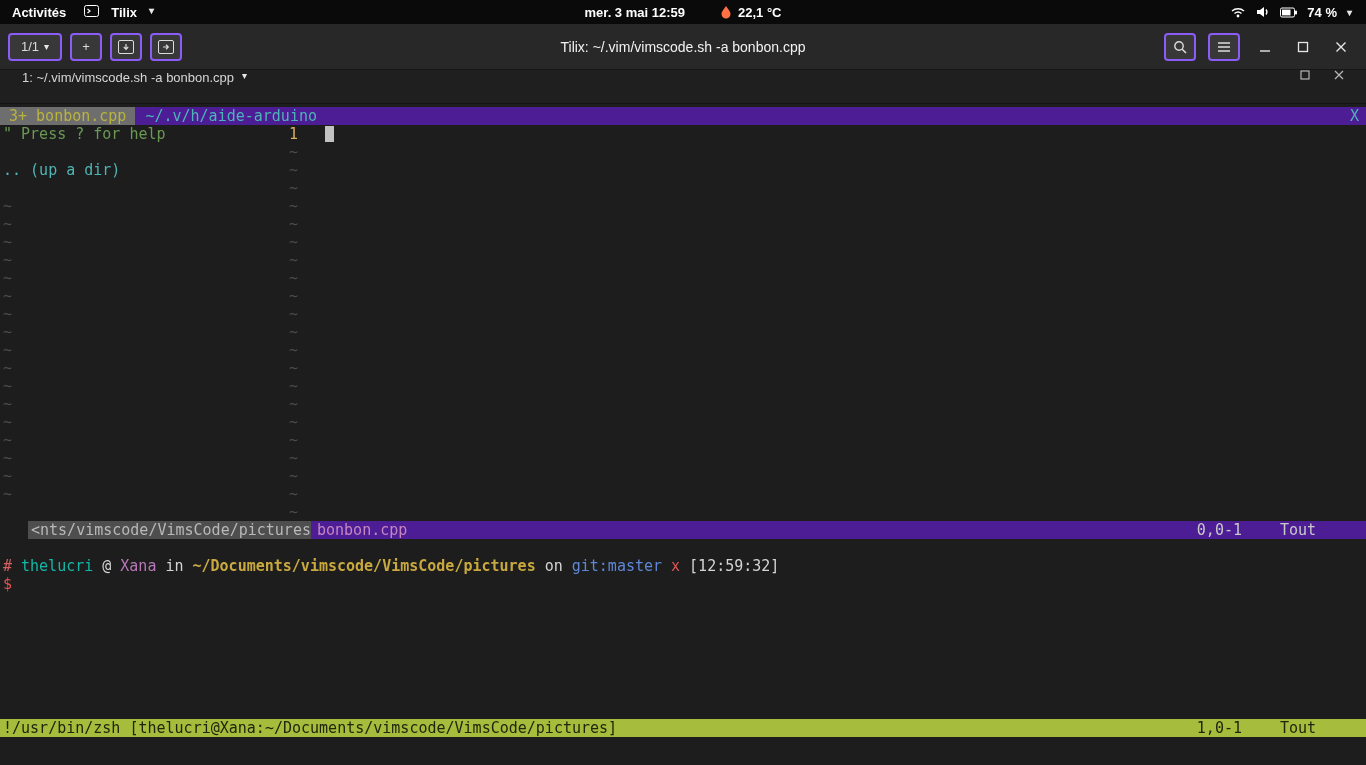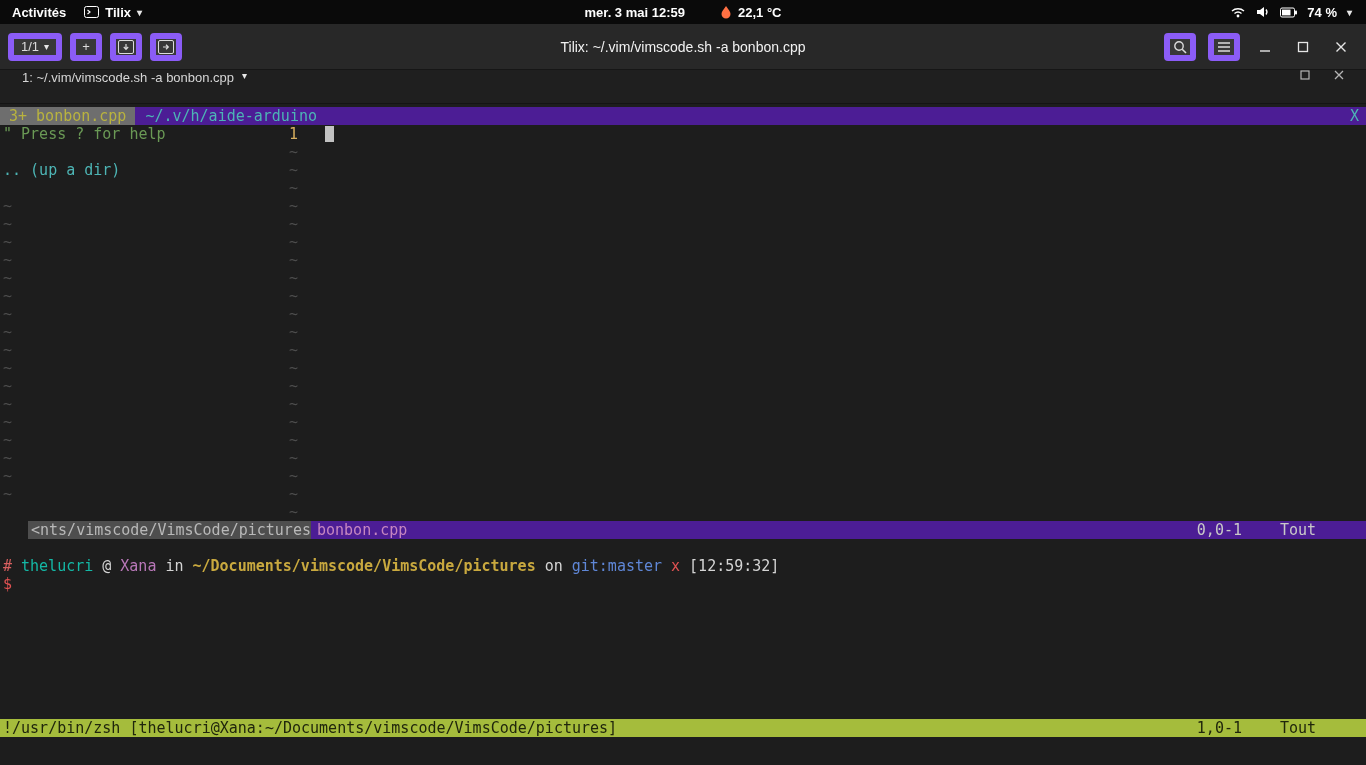--- a/index.html
+++ b/index.html
@@ -3,32 +3,32 @@
 <meta charset="utf-8">
 <style>
   * { margin:0; padding:0; box-sizing:border-box; }
   html,body { width:1366px; height:765px; overflow:hidden; background:#1d1d1d;
               font-family:"Liberation Sans", sans-serif; }
 
   
   .topbar { height:24px; background:#0a0a0a; color:#ffffff; display:flex; align-items:center;
             font-size:13px; font-weight:bold; position:relative; }
   .tb-left { display:flex; align-items:center; gap:18px; padding-left:12px; }
-  .appmenu { display:flex; align-items:center; gap:6px; }
+  .appmenu { display:flex; align-items:flex-start; gap:12px; }
   .tb-center { position:absolute; left:50%; transform:translateX(-50%); display:flex;
                align-items:center; gap:36px; }
   .weather { display:flex; align-items:center; gap:6px; }
   .tb-right { margin-left:auto; display:flex; align-items:center; gap:10px; padding-right:14px; }
   .caret { font-size:10px; color:#e8e8e8; }
 
   
   .titlebar { height:46px; background:#282828; border-bottom:1px solid #161616;
               display:flex; align-items:center; position:relative; color:#ededed; }
   .tb-buttons { display:flex; align-items:center; gap:8px; padding-left:8px; }
-  .tbtn { height:28px; background:#383838; border:6px solid #8b5cf6; border-radius:4px;
+  .tbtn { height:28px; background:#383838; border:2px solid #8b5cf6; border-radius:4px;
           color:#dcdcdc; display:flex; align-items:center; justify-content:center;
           font-size:13px; cursor:default; }
   .tbtn.pager { width:54px; gap:5px; }
   .tbtn.sq { width:32px; }
   .t-title { position:absolute; left:50%; transform:translateX(-50%);
              font-size:14px; color:#f2f2f2; white-space:nowrap; }
   .t-right { margin-left:auto; display:flex; align-items:center; gap:12px; padding-right:12px; }
   .winbtn { width:26px; height:26px; display:flex; align-items:center; justify-content:center; }
 
   

